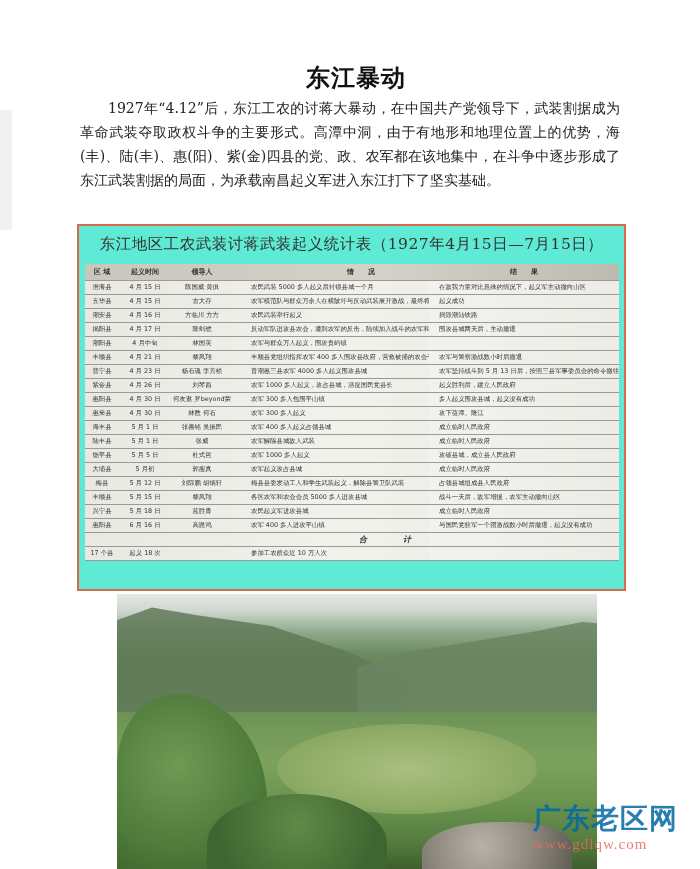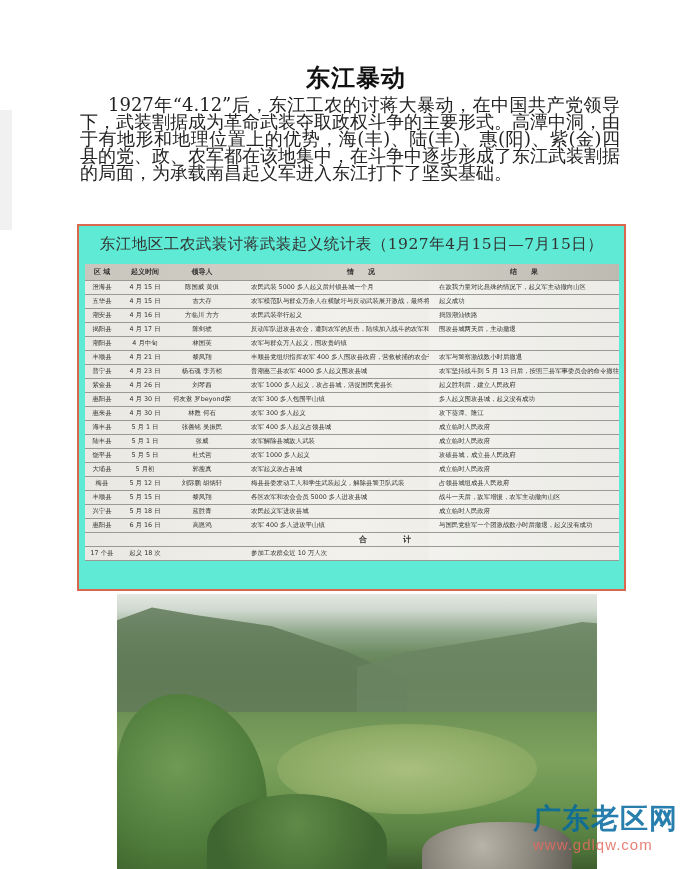--- a/index.html
+++ b/index.html
@@ -4,21 +4,21 @@
 <style>
   * { box-sizing: border-box; margin: 0; padding: 0; }
   html, body { width: 700px; height: 869px; background: #ffffff; overflow: hidden; }
   body { position: relative; font-family: "DejaVu Serif", "Liberation Serif", serif; color: #222; }
 
   .left-strip { position: absolute; left: 0; top: 110px; width: 12px; height: 120px; background: #f1f1f1; }
 
   .page-title { position: absolute; left: 0; width: 700px; top: 62px; text-align: center;
     font-size: 24px; font-weight: bold; letter-spacing: 1px; color: #111; padding-left: 12px; }
 
-  .intro { position: absolute; left: 80px; top: 96px; width: 540px; font-size: 18px; line-height: 17px;
+  .intro { position: absolute; left: 80px; top: 96px; width: 540px; font-size: 14px; line-height: 24px;
     text-indent: 28px; color: #222; text-align: justify; }
 
   .table-frame { position: absolute; left: 77px; top: 224px; width: 549px; height: 367px;
     border: 2px solid #d9684e; background: #5eead4; }
   .table-title { position: absolute; left: 0; top: 8px; width: 100%; text-align: center; font-size: 15.5px;
     color: #333; letter-spacing: 0.5px; }
 
   .stat-table { position: absolute; left: 6px; top: 38px; width: 534px;
     font-family: "DejaVu Sans", "Liberation Sans", sans-serif; font-size: 6.4px; color: #333;
     background: linear-gradient(90deg, #e9e8e2 0%, #f2f1ec 50%, #e6e5df 100%); }
@@ -26,40 +26,40 @@
   .row.header { background: linear-gradient(90deg, #c8c6bd 0%, #d3d1c8 55%, #bcbab1 100%); height: 17px; font-weight: bold; font-size: 7px; }
   .row.total-label { font-weight: bold; font-size: 8px; }
   .cell { overflow: hidden; white-space: nowrap; }
   .c-region { width: 34px; text-align: center; }
   .c-date { width: 52px; text-align: center; }
   .c-leader { width: 62px; text-align: center; }
   .c-situation { width: 196px; padding-left: 18px; }
   .c-result { width: 190px; padding-left: 10px; background: rgba(255,255,255,0.25); height: 100%; display: flex; align-items: center; }
   .row.header .c-situation { text-align: center; padding-left: 60px; }
   .row.header .c-result { justify-content: center; padding-left: 0; background: transparent; }
-  .total-span { width: 344px; text-align: right; padding-right: 4px; letter-spacing: 14px; }
+  .total-span { width: 344px; text-align: right; padding-right: 4px; letter-spacing: 14px; font-style: italic; }
 
   .photo { position: absolute; left: 117px; top: 594px; width: 480px; height: 275px; overflow: hidden;
     background: linear-gradient(180deg, #e3e8e3 0%, #cfd8cf 6%, #8fa88a 14%, #6b8a60 22%, #5f7f4d 32%, #6f9456 45%, #7da25e 60%, #6c9550 75%, #557d3f 90%, #3e5e2e 100%); }
   .mtn1 { position: absolute; left: -10px; top: 8px; width: 300px; height: 110px; background: #607a58;
     clip-path: polygon(0 20%, 15% 5%, 30% 12%, 55% 22%, 80% 45%, 100% 70%, 100% 100%, 0 100%); opacity: 0.85; }
   .mtn2 { position: absolute; left: 240px; top: 18px; width: 250px; height: 100px; background: #6b8563;
     clip-path: polygon(0 55%, 20% 40%, 45% 30%, 70% 20%, 90% 10%, 100% 12%, 100% 100%, 0 100%); opacity: 0.85; }
   .field { position: absolute; left: 160px; top: 130px; width: 260px; height: 90px; border-radius: 50%;
     background: radial-gradient(ellipse at center, #a9bf7f 0%, #8fac66 60%, rgba(120,150,80,0) 100%); }
   .trees-l { position: absolute; left: 0; top: 100px; width: 150px; height: 180px; border-radius: 40% 60% 0 0;
     background: radial-gradient(circle at 40% 40%, #6f9a55 0%, #4e7a3a 60%, #3a5e2a 100%); }
   .trees-b { position: absolute; left: 90px; top: 200px; width: 180px; height: 100px; border-radius: 50% 50% 0 0;
     background: radial-gradient(circle at 50% 30%, #5f8a47 0%, #3f6630 70%); }
   .rock { position: absolute; left: 305px; top: 228px; width: 150px; height: 60px; border-radius: 50% 40% 0 0;
     background: radial-gradient(circle at 40% 40%, #b8b3a8 0%, #8f8a80 50%, #5d5a52 100%); }
 
   .watermark-cn { position: absolute; left: 533px; top: 800px; font-size: 28px; font-weight: bold; color: #0369a1;
     letter-spacing: 1px; opacity: 0.85; }
-  .watermark-url { position: absolute; left: 533px; top: 836px; font-family: Liberation Sans, sans-serif;
+  .watermark-url { position: absolute; left: 533px; top: 836px; font-family: Liberation Serif, serif;
     font-size: 15px; color: #e36b60; letter-spacing: 1px; opacity: 0.85; }
 </style>
 </head>
 <body>
 
 <div class="left-strip"></div>
 
 <h1 class="page-title">东江暴动</h1>
 
 <p class="intro">1927年“4.12”后，东江工农的讨蒋大暴动，在中国共产党领导下，武装割据成为革命武装夺取政权斗争的主要形式。高潭中洞，由于有地形和地理位置上的优势，海(丰)、陆(丰)、惠(阳)、紫(金)四县的党、政、农军都在该地集中，在斗争中逐步形成了东江武装割据的局面，为承载南昌起义军进入东江打下了坚实基础。</p>

